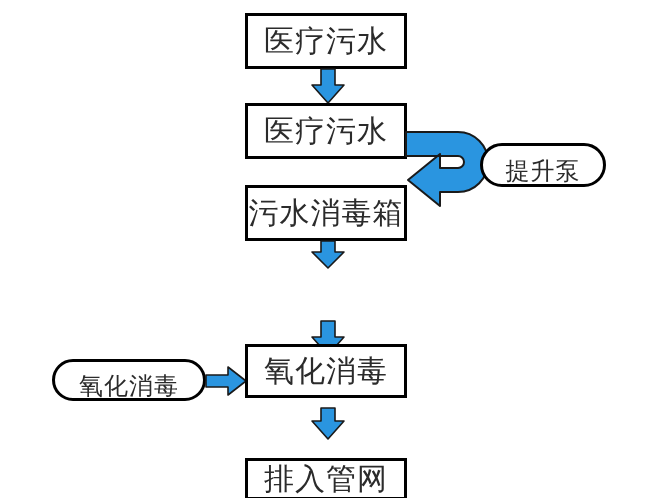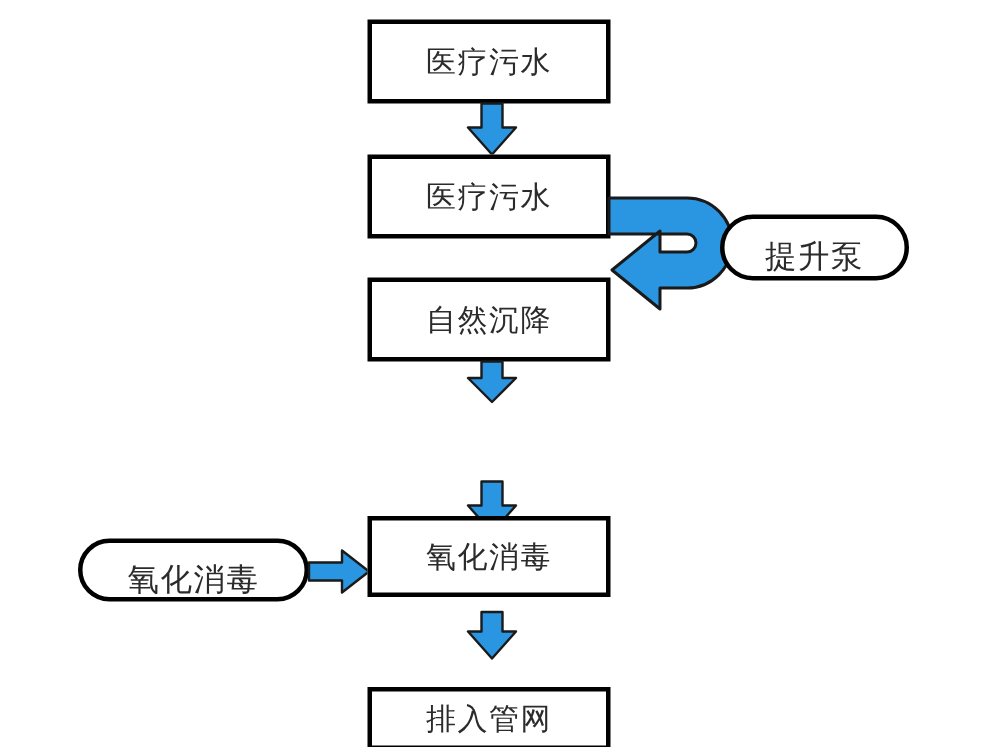--- a/index.html
+++ b/index.html
@@ -23,41 +23,41 @@
     position: absolute;
     box-sizing: border-box;
     background: #ffffff;
     border: 3px solid #000000;
     display: flex;
     align-items: center;
     justify-content: center;
   }
   .node-box .node-label {
     font-family: "DejaVu Serif", "Liberation Serif", serif;
-    font-size: 20px;
+    font-size: 30px;
     line-height: 1;
     color: #2b2b2b;
     letter-spacing: 1px;
     white-space: nowrap;
   }
 
   
   .node-round {
     position: absolute;
     box-sizing: border-box;
     background: #ffffff;
     border: 3px solid #000000;
     border-radius: 22px;
     display: flex;
     align-items: center;
     justify-content: center;
   }
   .node-round .node-label {
     font-family: "DejaVu Serif", "Liberation Serif", serif;
-    font-size: 21px;
+    font-size: 24px;
     line-height: 1;
     color: #2b2b2b;
     letter-spacing: 1px;
     white-space: nowrap;
     margin-top: 12px;
   }
 
   
   .arrow-svg {
     position: absolute;
@@ -94,21 +94,21 @@
              A 6,6 0 0 0 54,28
              L 2,28
              Z" fill="#2a95e0" stroke="#1a1a1a" stroke-width="2" stroke-linejoin="round"></path>
   </svg>
 
   <div class="node-round" style="left:480px; top:143px; width:126px; height:44px;">
     <span class="node-label">提升泵</span>
   </div>
 
   <div class="node-box" style="left:245px; top:185px; width:162px; height:56px;">
-    <span class="node-label">自然沉降</span>
+    <span class="node-label">污水消毒箱</span>
   </div>
 
   <svg class="arrow-svg" style="left:310px; top:241px;" width="36" height="28" viewBox="0 0 36 28">
     <polygon points="11,0 25,0 25,11 34,11 18,27 2,11 11,11" fill="#2a95e0" stroke="#1a1a1a" stroke-width="1.6" stroke-linejoin="round"></polygon>
   </svg>
 
 
   <svg class="arrow-svg" style="left:310px; top:321px;" width="36" height="36" viewBox="0 0 36 36">
     <polygon points="11,0 25,0 25,16 34,16 18,34 2,16 11,16" fill="#2a95e0" stroke="#1a1a1a" stroke-width="1.6" stroke-linejoin="round"></polygon>
   </svg>

